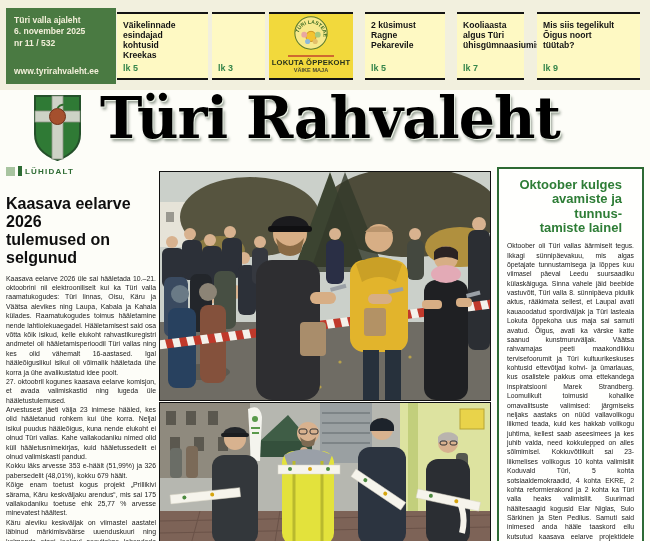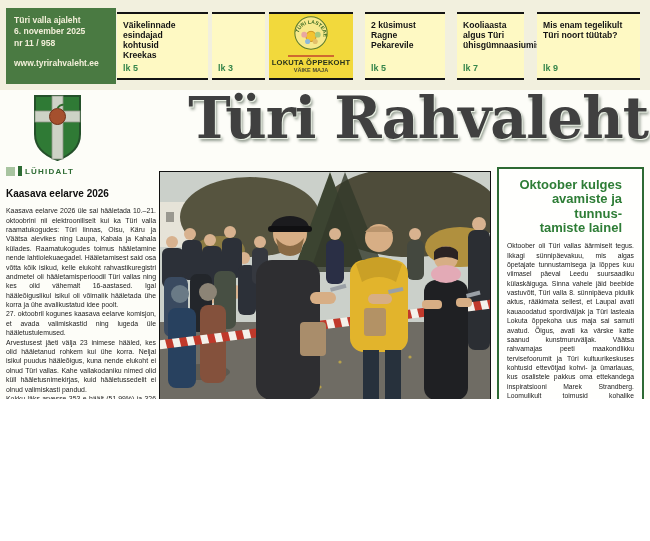--- a/index.html
+++ b/index.html
@@ -1,45 +1,45 @@
 <!DOCTYPE html>
 <html><head>
 <meta charset="utf-8">
 <style>
   html,body{margin:0;padding:0;}
-  .page{position:relative;width:650px;height:399px;background:#fdfdf8;overflow:hidden;
+  .page{position:relative;width:650px;height:541px;background:#fdfdf8;overflow:hidden;
         font-family:"Liberation Sans",sans-serif;color:#1a1a1a;}
   
   .topstrip{position:absolute;left:0;top:0;width:650px;height:90px;background:#f2f0de;}
   .infobox{position:absolute;left:6px;top:8px;width:110px;height:76px;background:#4a7a42;
            color:#f2efd9;font-size:8.5px;font-weight:bold;line-height:1.35;padding:7px 8px;box-sizing:border-box;}
-  .infobox .site{position:absolute;left:8px;bottom:15px;}
+  .infobox .site{position:absolute;left:8px;bottom:7px;}
   .tcard{position:absolute;top:12px;height:68px;background:#fef9c3;border-top:2px solid #131313;
          border-bottom:2px solid #131313;box-sizing:border-box;padding:6px 15px 4px 6px;}
   .tcard .ttl{font-size:8.6px;font-weight:bold;line-height:1.18;color:#141414;}
   .tcard .pg{position:absolute;left:6px;bottom:5px;color:#35854a;font-weight:bold;font-size:9px;}
   .logocard{position:absolute;left:269px;top:12px;width:84px;height:68px;background:#f2d93c;
             border-top:2px solid #131313;border-bottom:2px solid #131313;box-sizing:border-box;text-align:center;overflow:hidden;}
   .logocard .badge{margin:2px auto 0;width:34px;height:34px;}
   .logocard .l1{font-size:7.6px;font-weight:bold;color:#27321c;letter-spacing:.2px;}
   .logocard .l2{font-size:5.6px;font-weight:bold;color:#4a4a33;}
   .logocard .redline{width:46px;height:2px;background:#c0392b;margin:1px auto;opacity:.7;}
   
-  .masthead-title{position:absolute;left:100px;top:84px;width:548px;text-align:right;
+  .masthead-title{position:absolute;left:100px;top:84px;width:548px;text-align:left;
       font-family:"DejaVu Serif",serif;font-weight:bold;font-size:57px;letter-spacing:-1px;
-      color:#404040;text-shadow:1px 1px 0 #e9f0e4,2px 3px 3px rgba(20,40,20,.45);white-space:nowrap;}
+      color:#000000;text-shadow:1px 1px 0 #e9f0e4,2px 3px 3px rgba(20,40,20,.45);white-space:nowrap;}
   .coat{position:absolute;left:33px;top:94px;}
   
   .seclabel{position:absolute;left:6px;top:166px;display:flex;align-items:center;gap:3px;text-align:right;}
   .seclabel .sq1{width:9px;height:9px;background:#a8c4a0;}
   .seclabel .sq2{width:4px;height:10px;background:#2d6b33;}
   .seclabel .txt{font-size:8px;font-weight:bold;color:#2d6b33;letter-spacing:1.2px;}
   
   .leftcol{position:absolute;left:6px;top:180px;width:150px;}
-  .leftcol h1{margin:8px 0 7px;font-size:10px;line-height:1.12;color:#0e0e0e;}
+  .leftcol h1{margin:15px 0 7px;font-size:16px;line-height:1.12;color:#0e0e0e;}
   .body-sm p{margin:0;font-size:6.9px;line-height:1.36;text-align:justify;color:#222;}
   
   .photo{position:absolute;border:1px solid #111;background:#bbb;overflow:hidden;}
   .photo-top{left:159px;top:171px;width:330px;height:228px;}
   .photo-bottom{left:159px;top:402px;width:330px;height:145px;}
   
   .rightbox{position:absolute;left:497px;top:167px;width:147px;height:380px;border:2px solid #2d6a33;
             background:#fffffd;box-sizing:border-box;padding:9px 8px;overflow:hidden;}
   .rightbox h2{margin:0 12px 6px;font-size:13px;line-height:1.1;color:#2e7d36;text-align:right;}
   .rightbox .body-sm p{font-size:6.8px;line-height:1.38;}
@@ -47,21 +47,21 @@
 </head>
 <body>
 
 <div class="page">
 
   <div class="topstrip">
 
     <div class="infobox">
       <div>Türi valla ajaleht</div>
       <div>6. november 2025</div>
-      <div>nr 11 / 958</div>
+      <div>nr 11 / 532</div>
       <div class="site">www.tyrirahvaleht.ee</div>
     </div>
 
     <div class="tcard" style="left:117px;width:91px;">
       <div class="ttl">Väikelinnade esindajad kohtusid Kreekas</div>
       <div class="pg">lk 5</div>
     </div>
 
     <div class="tcard" style="left:212px;width:53px;">
       <div class="pg">lk 3</div>
@@ -91,21 +91,21 @@
       <div class="ttl">2 küsimust Ragne Pekarevile</div>
       <div class="pg">lk 5</div>
     </div>
 
     <div class="tcard" style="left:457px;width:67px;">
       <div class="ttl">Kooliaasta algus Türi ühisgümnaasiumis</div>
       <div class="pg">lk 7</div>
     </div>
 
     <div class="tcard" style="left:537px;width:103px;">
-      <div class="ttl">Mis enam tegelikult Türi noort tüütab?</div>
+      <div class="ttl">Mis siis tegelikult Õigus noort tüütab?</div>
       <div class="pg">lk 9</div>
     </div>
   </div>
 
   <svg class="coat" width="49" height="68" viewBox="0 0 49 68">
     <path d="M2 2 H47 V40 Q47 58 24.5 66 Q2 58 2 40 Z" fill="#2f7a35" stroke="#24502a" stroke-width="2"></path>
     <rect x="19" y="2" width="11" height="63" fill="#cdd2c6" stroke="#8d9486" stroke-width="0.8"></rect>
     <rect x="2" y="17" width="45" height="11" fill="#cdd2c6" stroke="#8d9486" stroke-width="0.8"></rect>
     <circle cx="24.5" cy="22.5" r="8" fill="#a5502e" stroke="#6e3018" stroke-width="1"></circle>
     <path d="M24.5 14 q3 -4 6 -3" stroke="#2f6b2c" stroke-width="2" fill="none"></path>
@@ -114,20 +114,21 @@
 
   <div class="seclabel">
     <span class="sq1"></span>
     <span class="sq2"></span>
     <span class="txt">LÜHIDALT</span>
   </div>
 
   <div class="leftcol">
     <h1>
       <span>Kaasava eelarve 2026</span><br>
+      <span>tulemused on selgunud</span>
     </h1>
     <div class="body-sm">
       <p>Kaasava eelarve 2026 üle sai hääletada 10.–21. oktoobrini nii elektrooniliselt kui ka Türi valla raamatukogudes: Türi linnas, Oisu, Käru ja Väätsa alevikes ning Laupa, Kabala ja Kahala külades. Raamatukogudes toimus hääletamine nende lahtiolekuaegadel. Hääletamisest said osa võtta kõik isikud, kelle elukoht rahvastikuregistri andmetel oli hääletamisperioodil Türi vallas ning kes olid vähemalt 16-aastased. Igal hääleõiguslikul isikul oli võimalik hääletada ühe korra ja ühe avalikustatud idee poolt.</p>
       <p>27. oktoobril kogunes kaasava eelarve komisjon, et avada valimiskastid ning lugeda üle hääletustulemused.</p>
       <p>Arvestusest jäeti välja 23 inimese hääled, kes olid hääletanud rohkem kui ühe korra. Neljal isikul puudus hääleõigus, kuna nende elukoht ei olnud Türi vallas. Kahe vallakodaniku nimed olid küll hääletusnimekirjas, kuid hääletussedelit ei olnud valimiskasti pandud.</p>
       <p>Kokku läks arvesse 353 e-häält (51,99%) ja 326 pabersedelit (48,01%), kokku 679 häält.</p>
       <p>Kõige enam toetust kogus projekt „Prillikivi särama, Käru keskväljaku arendus“, mis sai 175 vallakodaniku toetuse ehk 25,77 % arvesse minevatest häältest.</p>
       <p>Käru aleviku keskväljak on viimastel aastatel läbinud märkimisväärse uuenduskuuri ning kolmanda etapi jooksul soovitakse lahendada kaks olulist vajadust: rajada esteetiliselt sobiv jäätmekäitluskoht ja avalik tualett. Praegune jäätmejaam ei sobi enam kokku uuenduskuuri läbinud keskväljaku ilmega, mis on loodud elanike ja külastajate jaoks. Planeeritav mitmeotstarbeline hoone</p>
     </div>
   </div>

